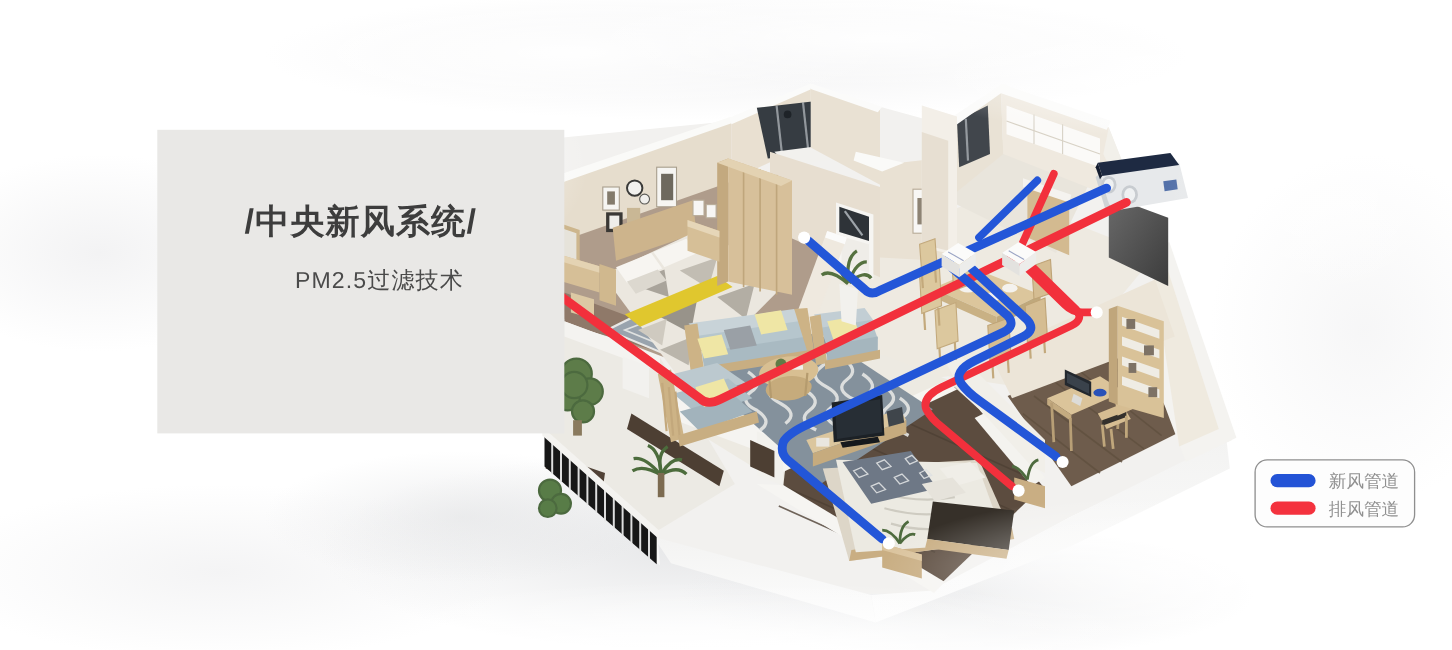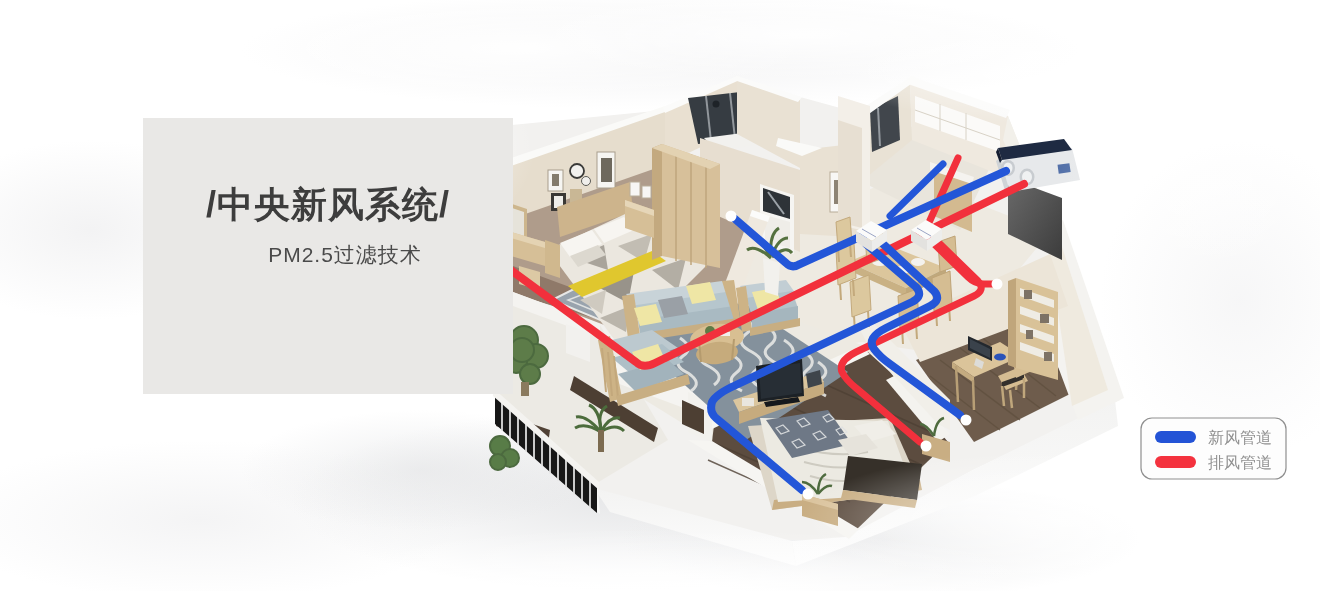--- a/index.html
+++ b/index.html
@@ -576,17 +576,17 @@
 
   <rect x="1155" y="431" width="41" height="12" rx="6" fill="#2353d6"></rect>
 
   <rect x="1155" y="456" width="41" height="12" rx="6" fill="#f4323e"></rect>
 
   <text x="1208" y="443" font-size="16" fill="#909090" font-family="Liberation Sans, sans-serif">新风管道</text>
   <text x="1208" y="468" font-size="16" fill="#909090" font-family="Liberation Sans, sans-serif">排风管道</text>
 </g>
 </svg>
 
-<div style="position:absolute;left:143px;top:181px;width:370px;text-align:center;font-size:36px;font-weight:bold;color:#3d3d3d;letter-spacing:1px;">/中央新风系统/</div>
+<div style="position:absolute;left:143px;top:181px;width:370px;text-align:center;font-size:31px;font-weight:bold;color:#3d3d3d;letter-spacing:1px;">/中央新风系统/</div>
 
 <div style="position:absolute;left:143px;top:241px;width:404px;text-align:center;font-size:21px;color:#4a4a4a;letter-spacing:1px;">PM2.5过滤技术</div>
 
 </div>
 
 </body></html>

